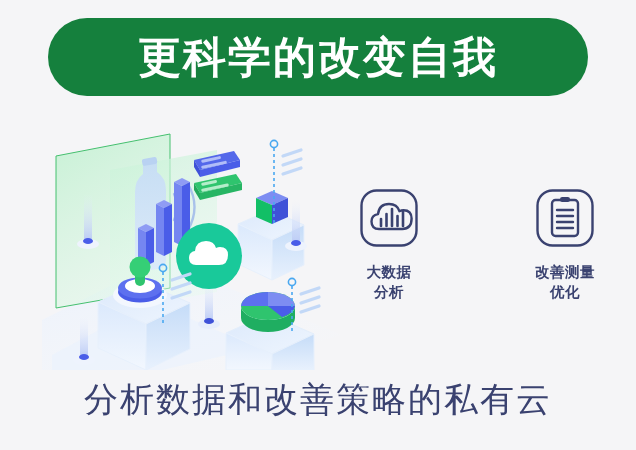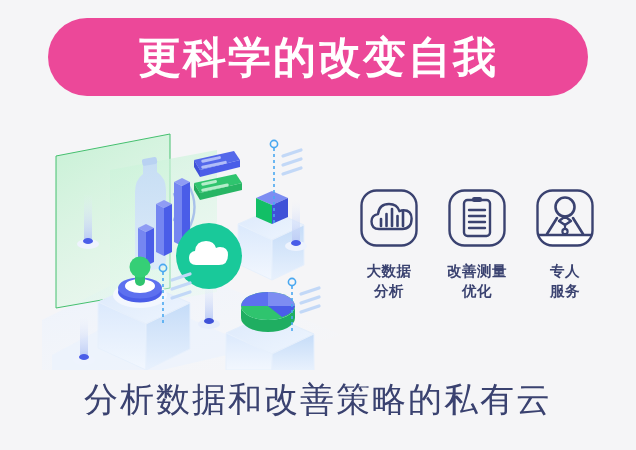--- a/index.html
+++ b/index.html
@@ -7,36 +7,36 @@
     width:636px;height:450px;
     background:#f5f5f7;
     font-family:"Liberation Sans","DejaVu Sans",sans-serif;
     overflow:hidden;position:relative;
   }
   .banner{position:absolute;inset:0;background:#f5f5f7;}
 
   
   .header-pill{
     position:absolute;left:48px;top:18px;width:540px;height:78px;
-    background:#ec4899;border-radius:39px;
+    background:#15803d;border-radius:39px;
     display:flex;align-items:center;justify-content:center;
   }
   .header-title{
     color:#ffffff;font-size:43px;font-weight:700;letter-spacing:2px;
     line-height:1;white-space:nowrap;
   }
 
   
   .illus{position:absolute;left:42px;top:120px;width:300px;height:250px;}
   .illus svg{display:block;}
 
   
   .features{
     position:absolute;left:352px;top:188px;width:250px;height:140px;
-    display:flex;justify-content:space-between;align-items:flex-start;font-family:Liberation Mono, monospace;
+    display:flex;justify-content:space-between;align-items:flex-start;
   }
   .feature{width:74px;display:flex;flex-direction:column;align-items:center;}
   .feat-icon{width:60px;height:60px;}
   .feat-label{
     margin-top:14px;color:#3a4270;font-size:14.5px;font-weight:700;
     line-height:1.38;text-align:center;letter-spacing:.5px;
   }
 
   
   .bottom-title{
@@ -267,39 +267,16 @@
           <line x1="22" y1="34" x2="38" y2="34"></line>
           <line x1="22" y1="40" x2="38" y2="40"></line>
         </g>
       </svg>
       <div class="feat-label">
         <span>改善测量</span><br>
         <span>优化</span>
       </div>
     </div>
 
-    <div class="feature">
-      <svg class="feat-icon" viewBox="0 0 60 60">
-        <defs>
-            <clipPath id="clipBadge">
-              <rect x="2.5" y="2.5" width="55" height="55" rx="15"></rect>
-            </clipPath>
-          </defs>
-        <g clip-path="url(#clipBadge)">
-          <circle cx="30" cy="19" r="9.5" fill="none" stroke="#3a4270" stroke-width="2.6"></circle>
-          <path d="M30,28.5 L24,33 L30,37 L36,33 Z" fill="none" stroke="#3a4270" stroke-width="2.4" stroke-linejoin="round"></path>
-          <path d="M22,30 L12,46 M38,30 L48,46" stroke="#3a4270" stroke-width="2.6" stroke-linecap="round" fill="none"></path>
-          <line x1="30" y1="37" x2="30" y2="41" stroke="#3a4270" stroke-width="2.2"></line>
-          <circle cx="30" cy="43.5" r="2.6" fill="none" stroke="#3a4270" stroke-width="2.2"></circle>
-          <rect x="2.5" y="47" width="55" height="11" fill="#fff" stroke="none"></rect>
-          <line x1="2.5" y1="47" x2="57.5" y2="47" stroke="#3a4270" stroke-width="2.6"></line>
-        </g>
-        <rect x="2.5" y="2.5" width="55" height="55" rx="15" fill="none" stroke="#3a4270" stroke-width="2.4"></rect>
-      </svg>
-      <div class="feat-label">
-        <span>专人</span><br>
-        <span>服务</span>
-      </div>
-    </div>
   </div>
 
   <div class="bottom-title">分析数据和改善策略的私有云</div>
 </div>
 
 </body></html>

